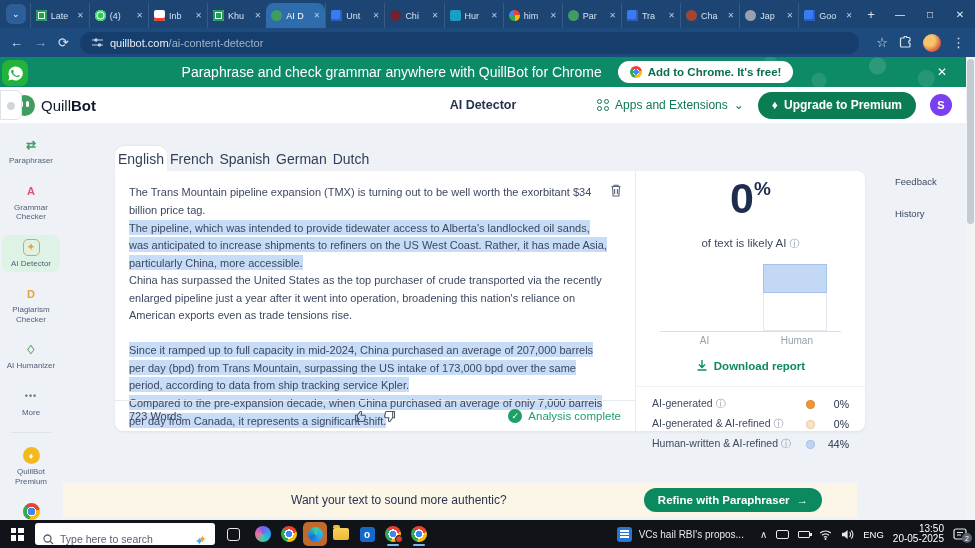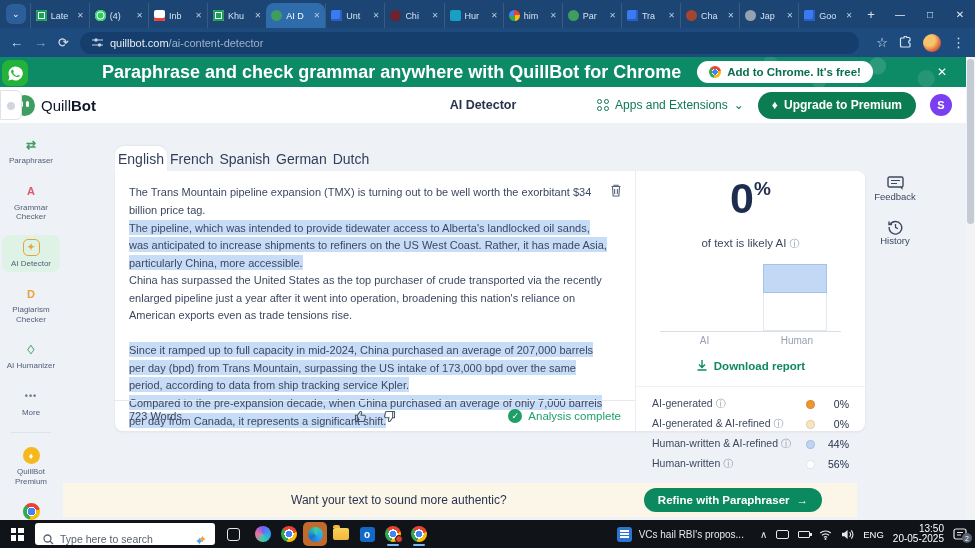--- a/index.html
+++ b/index.html
@@ -28,21 +28,21 @@
 .wincontrols span{width:30px;display:flex;align-items:center;justify-content:center;font-size:10px;color:#e6eef7}
 .navbar{position:absolute;top:28px;left:0;right:0;height:29px;background:#1d4b7e;display:flex;align-items:center;padding:0 10px;gap:11px}
 .navbtn{font-size:13px;color:#d9e4f0}
 .navbtn.dim{color:#8fa8c5}
 .urlpill{flex:1;height:22px;background:#153e6c;border-radius:12px;display:flex;align-items:center;gap:7px;padding:0 12px;font-size:11px;color:#e8eef6;margin-right:6px}
 .urlpath{color:#9fb3cc}
 .tuneicon{display:flex}
 .avatar-br{width:18px;height:18px;border-radius:50%;background:radial-gradient(circle at 35% 35%,#f6c46a 0 35%,#d85b3a 70%,#a23b2b)}
 
 .banner{position:absolute;top:57px;left:0;right:0;height:30px;background-color:#0d8a66;background-image:radial-gradient(circle at 90% 30%,rgba(255,255,255,.13) 0 8px,transparent 9px),radial-gradient(circle at 95% 72%,rgba(255,255,255,.10) 0 8px,transparent 9px),radial-gradient(circle at 84% 78%,rgba(255,255,255,.10) 0 7px,transparent 8px),radial-gradient(circle at 79% 22%,rgba(255,255,255,.09) 0 7px,transparent 8px);color:#fff;display:flex;align-items:center;justify-content:center;gap:16px}
-.banner-text{font-size:18px;font-weight:700}
+.banner-text{font-size:14px;font-weight:400}
 .banner-btn{display:flex;align-items:center;gap:6px;background:#fff;color:#0a6e50;border:none;border-radius:13px;height:22px;padding:0 12px;font-size:11.5px;font-weight:700;font-family:inherit}
 .chromedot{width:12px;height:12px;border-radius:50%;background:radial-gradient(circle,#4285f4 0 30%,#fff 31% 38%,transparent 39%),conic-gradient(from -45deg,#ea4335 0 120deg,#fbbc05 0 240deg,#34a853 0 360deg)}
 .banner-close{position:absolute;right:28px;font-size:12px;color:#fff}
 
 .dock-wa{position:absolute;left:2px;top:60px;width:26px;height:26px;border-radius:7px;background:#23b33a;display:flex;align-items:center;justify-content:center;z-index:5}
 .dock-box{position:absolute;left:0;top:90px;width:22px;height:30px;border-radius:0 6px 6px 0;background:#fff;border:1px solid #dfe3e9;z-index:5}
 .dock-box i{display:block;width:8px;height:8px;border-radius:50%;background:#cfd6de;margin:11px auto}
 
 .appheader{position:absolute;top:87px;left:0;right:9px;height:37px;background:#fff;display:flex;align-items:center;padding:0 14px;border-bottom:1px solid #eef1f5}
 .qlogo{display:flex;align-items:center;gap:6px}
@@ -103,21 +103,21 @@
 .ax-ai{position:absolute;left:22%}
 .ax-human{position:absolute;right:28px}
 .download{margin-top:10px;display:inline-flex;align-items:center;gap:6px;color:#0f8a5f;font-size:11.5px;font-weight:600;background:none;border:none;font-family:inherit}
 .legend{border-top:1px solid #edf0f4;margin-top:10px;padding:7px 16px 0}
 .lrow{display:flex;align-items:center;height:20px;font-size:10.5px;color:#3d4860}
 .lright{margin-left:auto;display:flex;align-items:center;gap:8px}
 .dot{width:9px;height:9px;border-radius:50%;border:1px solid rgba(30,50,90,.12)}
 .lval{width:26px;text-align:right;color:#242f4a}
 
 .rail{position:absolute;left:877px;top:176px;width:36px;text-align:center;color:#3d4860;font-size:9.5px}
-.railitem{margin-bottom:17px;display:flex;flex-direction:column;align-items:center;gap:0}
+.railitem{margin-bottom:17px;display:flex;flex-direction:row;gap:18px}
 
 .cfooter{position:absolute;left:63px;top:483px;width:794px;height:34px;background:#fcf6e8;display:flex;align-items:center}
 .fprompt{margin-left:228px;font-size:12px;color:#2a3450}
 .refinebtn{margin-left:auto;margin-right:35px;display:flex;align-items:center;gap:7px;background:#0c8a5f;color:#fff;border:none;border-radius:14px;height:24px;padding:0 14px;font-size:11.5px;font-weight:700;font-family:inherit}
 
 .pscroll{position:absolute;right:0;top:57px;width:9px;bottom:28px;background:#f2f3f5}
 .pthumb{position:absolute;left:1px;right:1px;top:2px;height:165px;border-radius:4px;background:#c5cbd4}
 
 .taskbar{position:absolute;left:0;right:0;bottom:0;height:28px;background:#101318;display:flex;align-items:center;color:#fff;padding:0 4px}
 .startbtn{width:26px;display:flex;justify-content:center}
@@ -415,27 +415,20 @@
             <span class="lval">0%</span>
           </span>
       </div>
       <div class="lrow">
         <span><span>Human-written &amp; AI-refined</span> <span class="info">ⓘ</span></span>
         <span class="lright">
             <span class="dot" style="background-color: rgb(189, 212, 243);"></span>
             <span class="lval">44%</span>
           </span>
       </div>
-      <div class="lrow">
-        <span><span>Human-written</span> <span class="info">ⓘ</span></span>
-        <span class="lright">
-            <span class="dot" style="background-color: rgb(255, 255, 255);"></span>
-            <span class="lval">56%</span>
-          </span>
-      </div>
     </div>
   </div>
 </div>
 
 <div class="rail">
   <div class="railitem">
     <svg width="17" height="15" viewBox="0 0 17 15">
         <rect x="1" y="1" width="15" height="10" rx="1.5" fill="none" stroke="#3d4860" stroke-width="1.4"></rect>
         <path d="M4 4.5h9M4 7.5h6" stroke="#3d4860" stroke-width="1.2"></path>
         <path d="M13 11l2.5 3v-3z" fill="#3d4860"></path>

